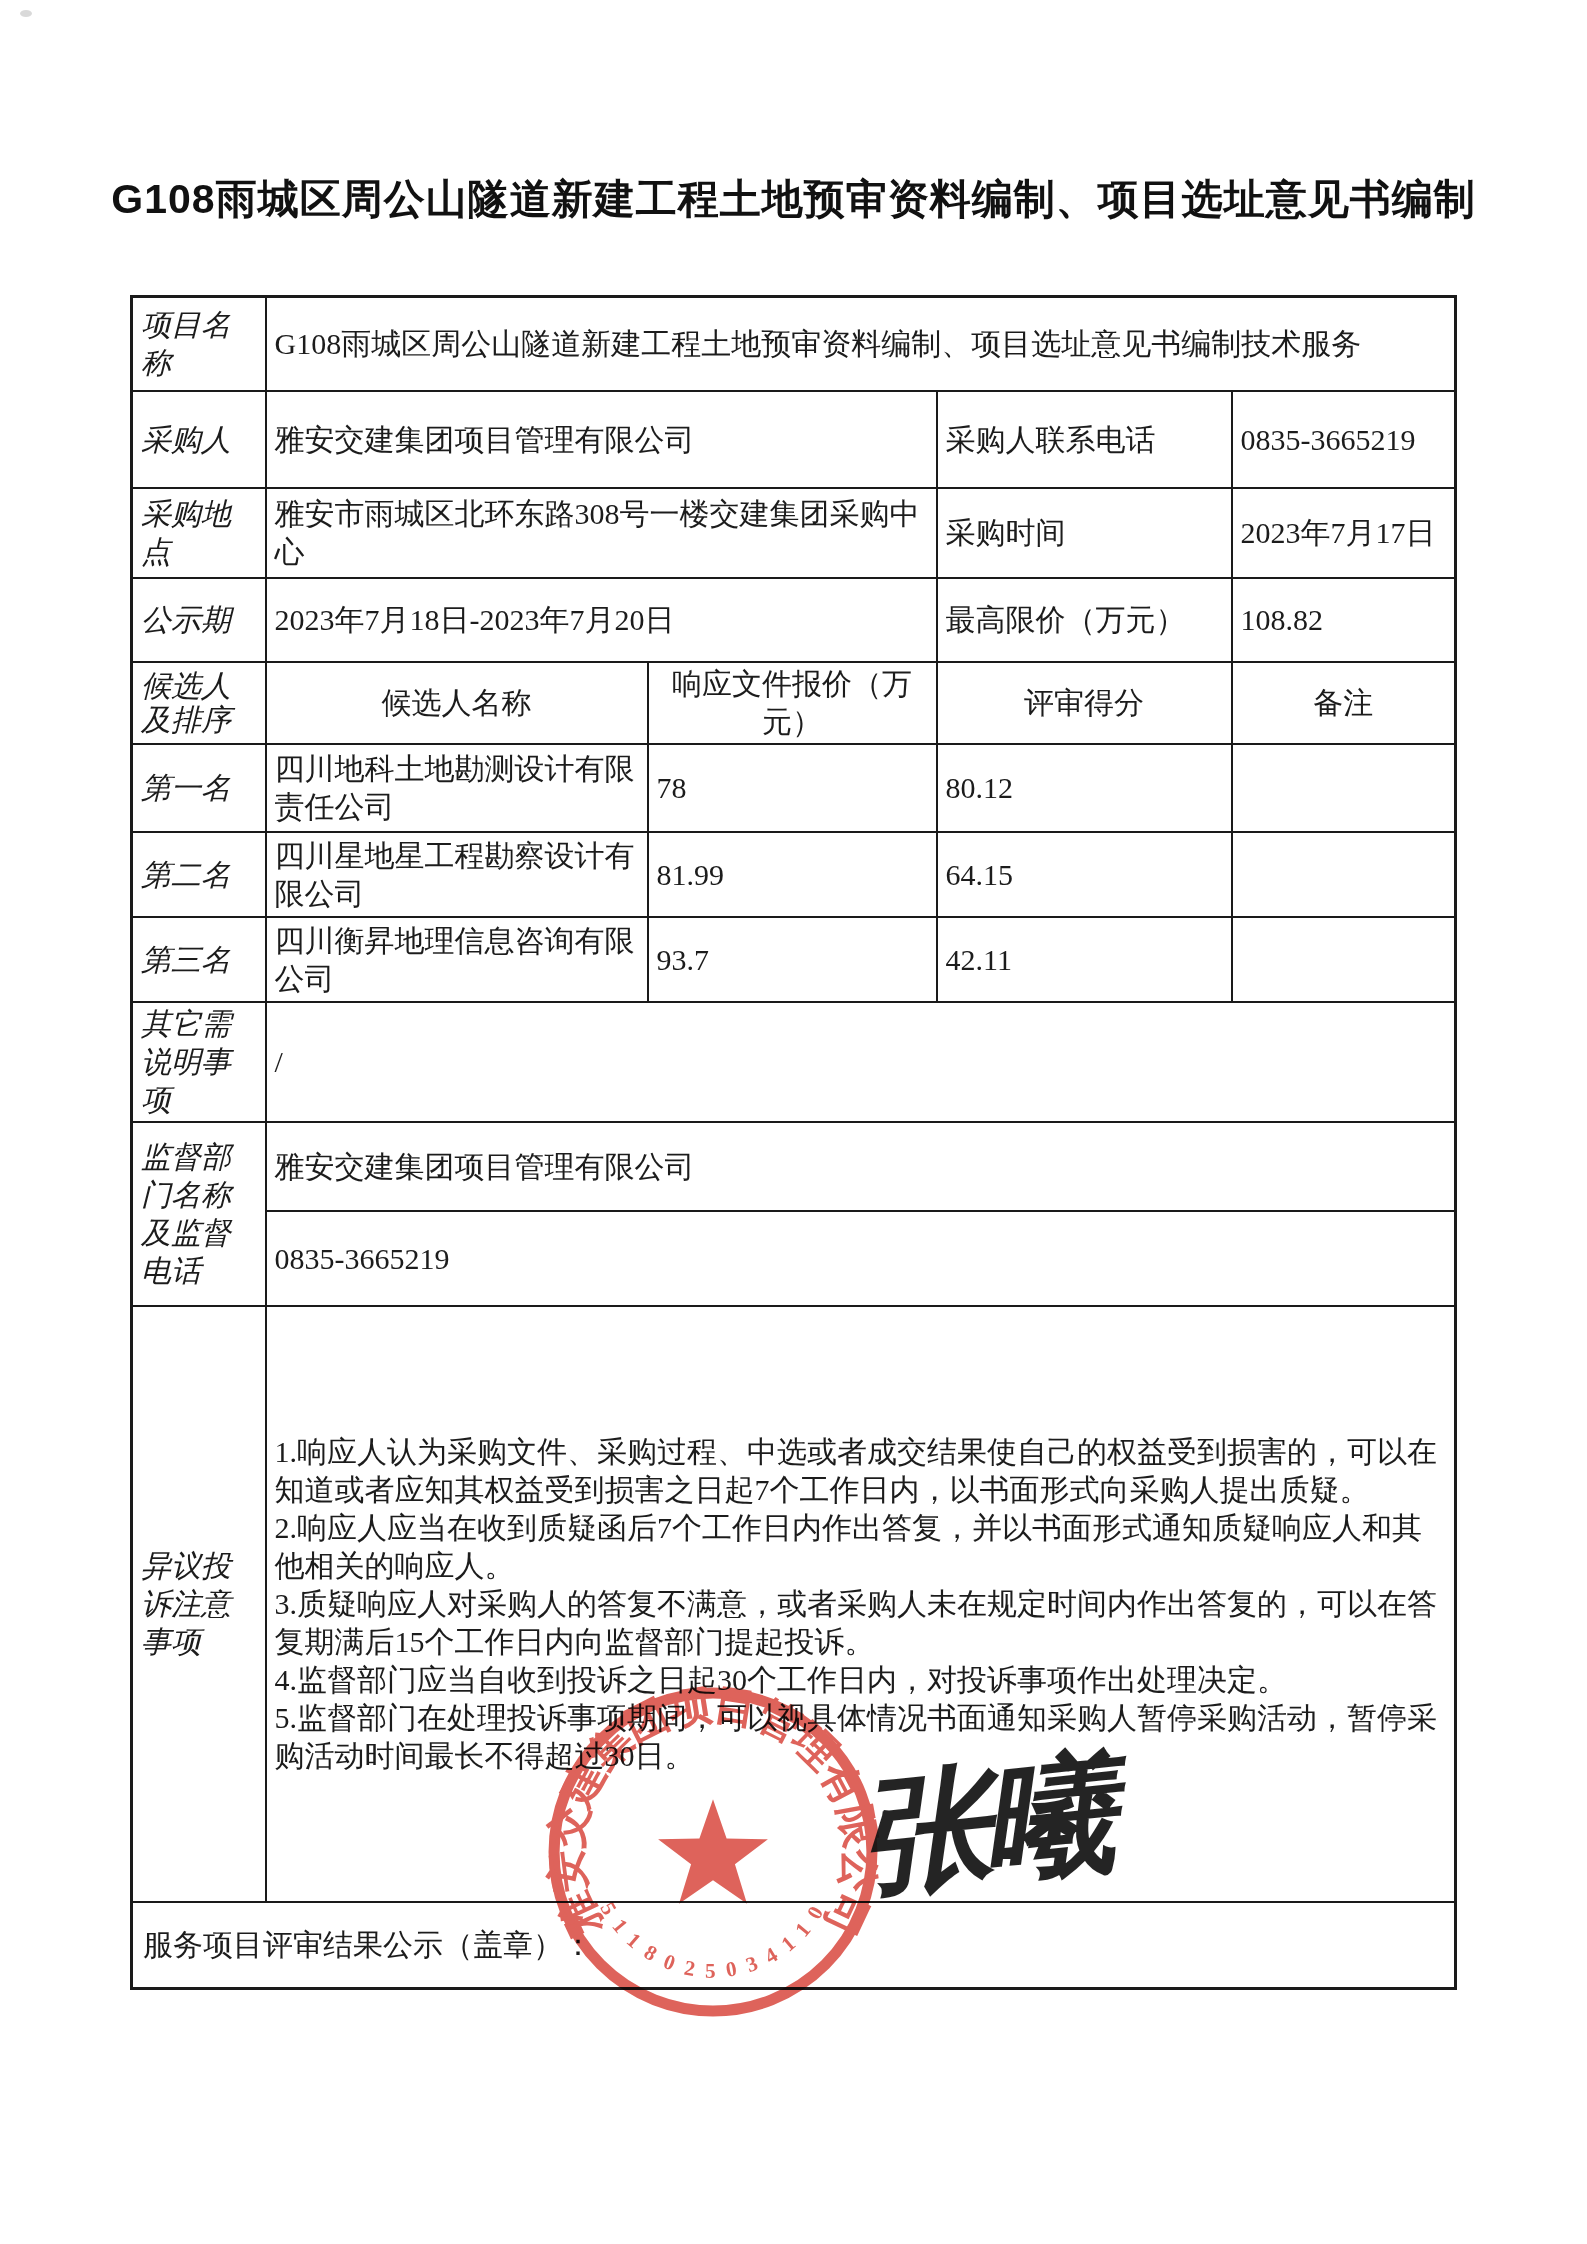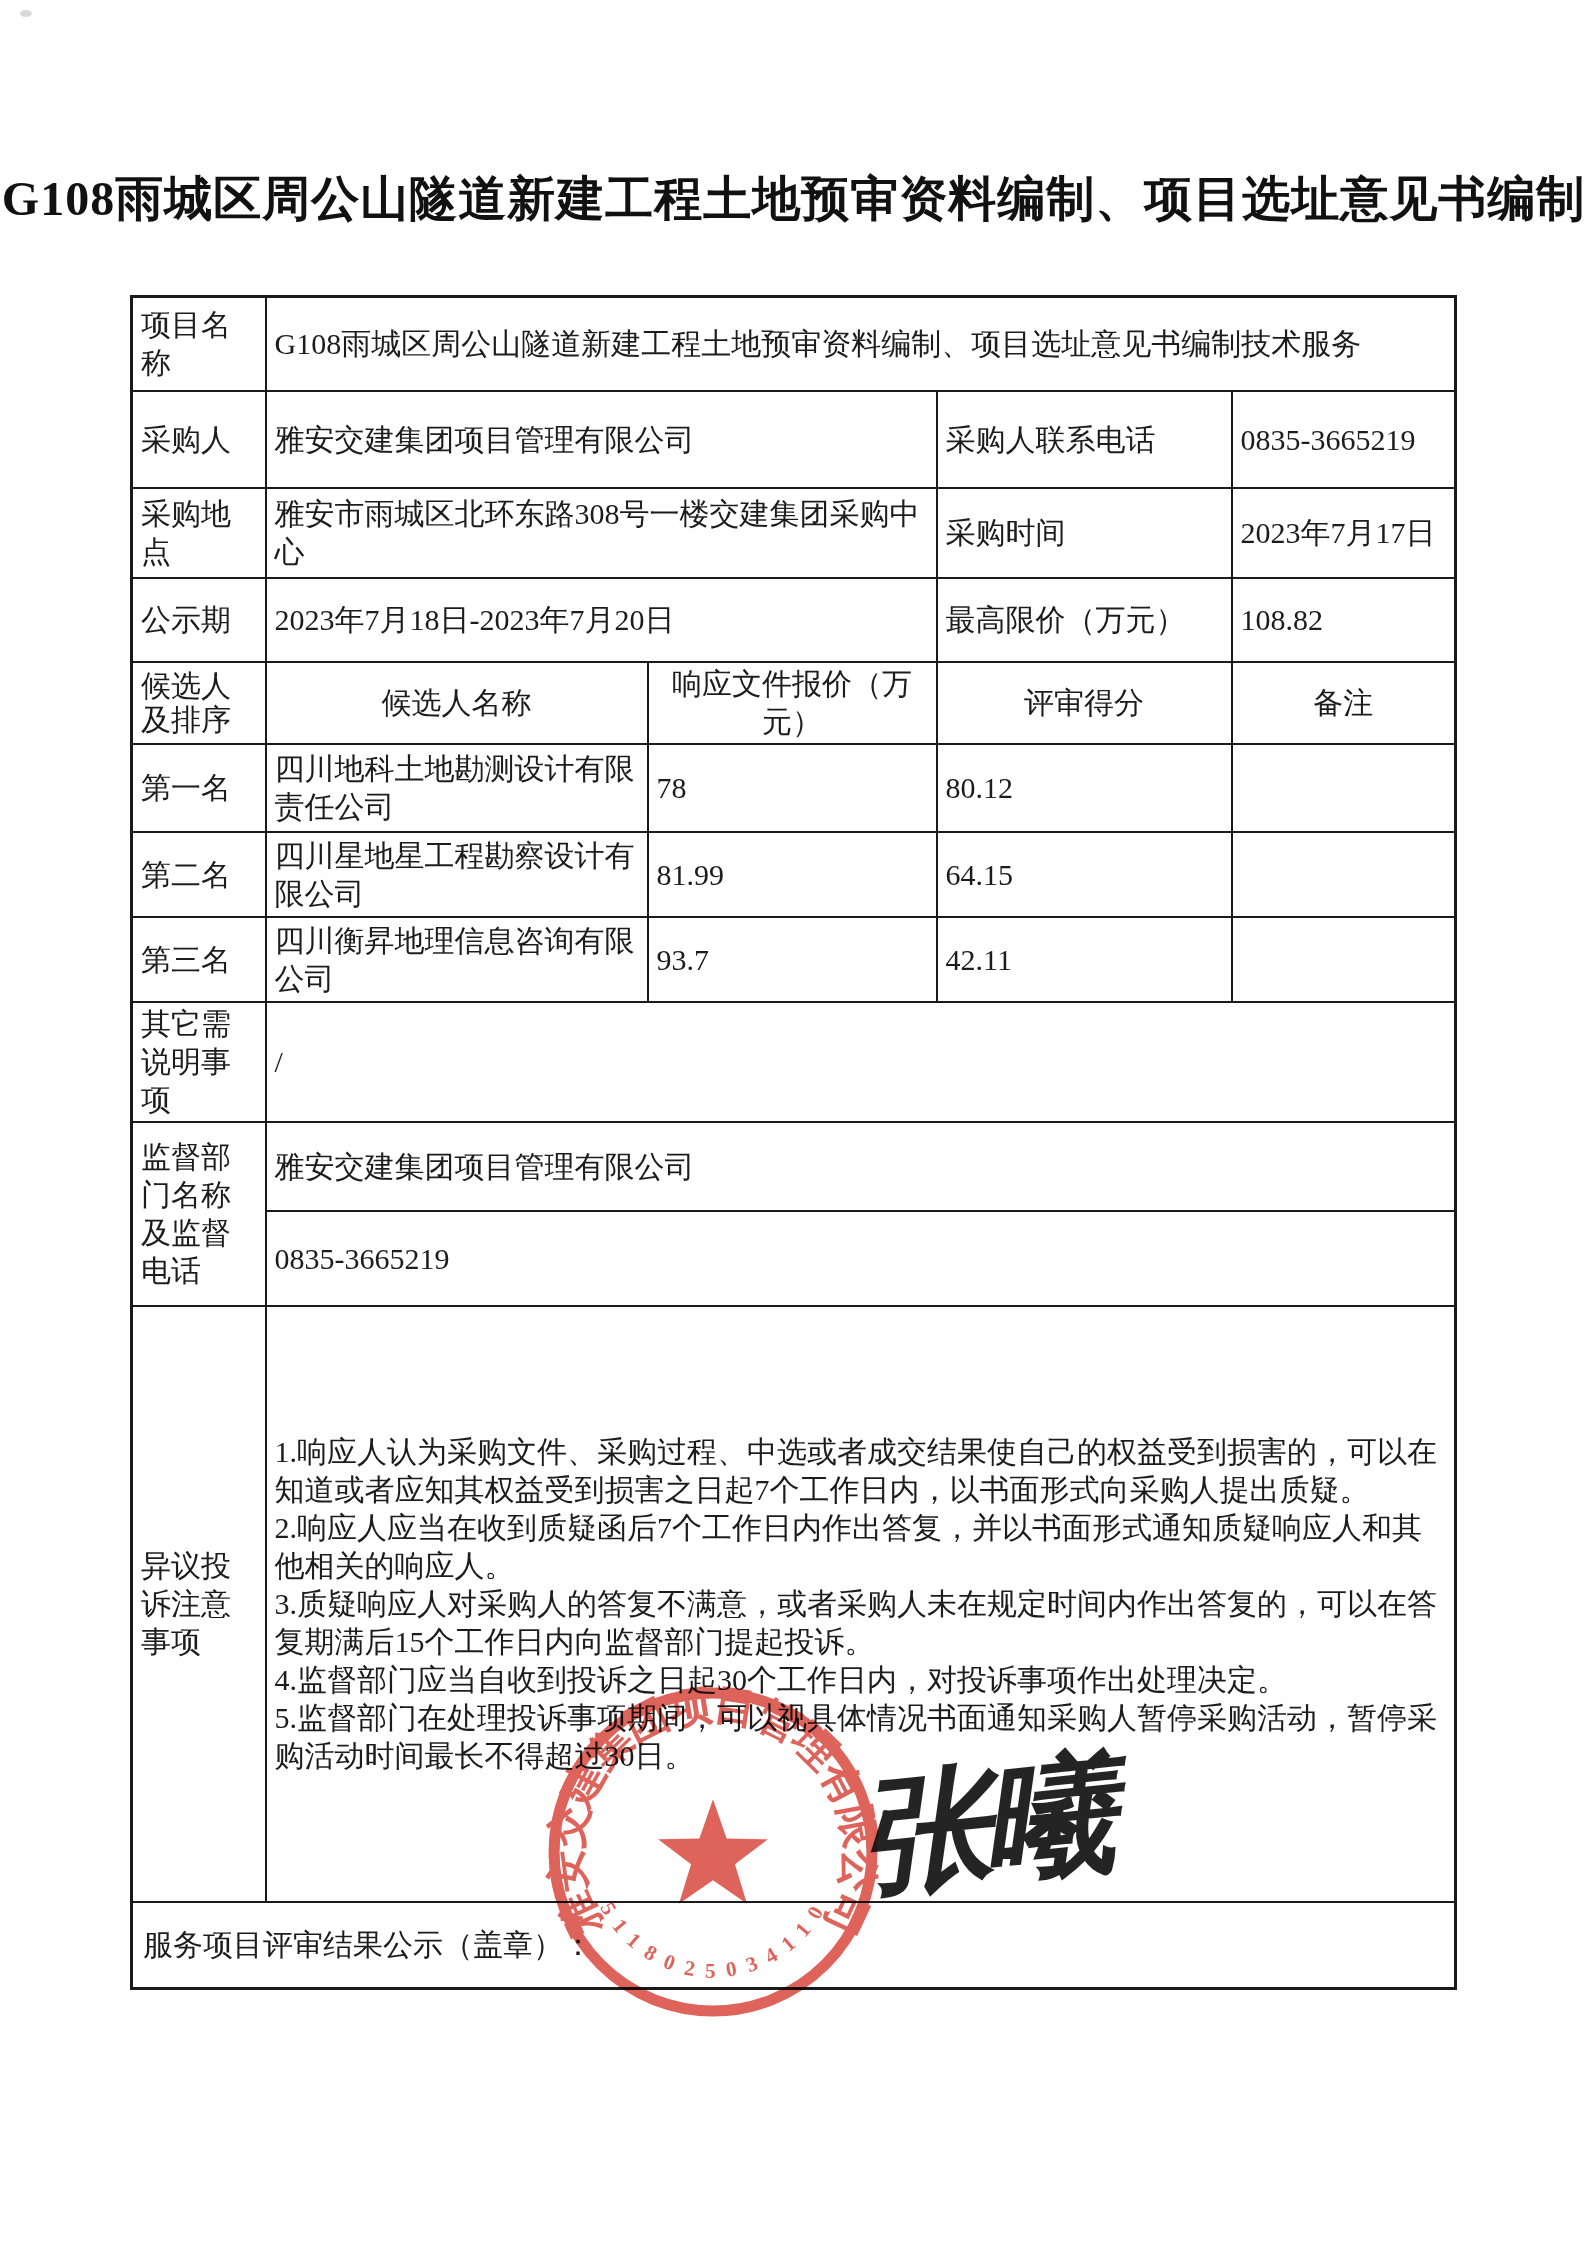--- a/index.html
+++ b/index.html
@@ -7,40 +7,40 @@
     position:relative;
     width:1587px;height:2244px;
     background:#ffffff;
     font-family:"Liberation Serif", serif;
     color:#1c1c1c;
     overflow:hidden;
   }
   .doc-title{
     position:absolute;top:172px;left:0;width:1587px;
     text-align:center;
-    font-family:Liberation Serif, serif;
-    font-weight:bold;font-size:48px;line-height:54px;
+    font-family:Liberation Sans, sans-serif;
+    font-weight:bold;font-size:41px;line-height:54px;
     color:#111;letter-spacing:1px;
   }
   table.doc-table{
     position:absolute;left:130px;top:295px;
     width:1324px;
     border-collapse:collapse;table-layout:fixed;
     font-size:30px;color:#1c1c1c;
   }
   .doc-table td{
     border:2px solid #1a1a1a;
     vertical-align:middle;
     line-height:38px;
     padding:2px 8px;
     overflow:hidden;
     word-break:break-all;
   }
   table.doc-table{border:3px solid #1a1a1a;}
-  .lab{padding-left:5px;padding-right:3px;text-align:left;}
+  .lab{padding-left:5px;padding-right:3px;text-align:left;font-style:italic;}
   .c{text-align:left;}
   .l{text-align:left;}
   .hdr{text-align:center;line-height:34px;}
   .complaint{line-height:40px;padding:10px 14px;}
   .complaint p{margin:0;}
   
   .r1 td{height:88px;} .r2 td{height:91px;} .r3 td{height:84px;}
   .r4 td{height:78px;} .r5 td{height:66px;} .r6 td{height:82px;}
   .r7 td{height:79px;} .r8 td{height:79px;} .r9 td{height:84px;}
   .r10 td{height:83px;} .r11 td{height:89px;} .r12 td{height:590px;}

